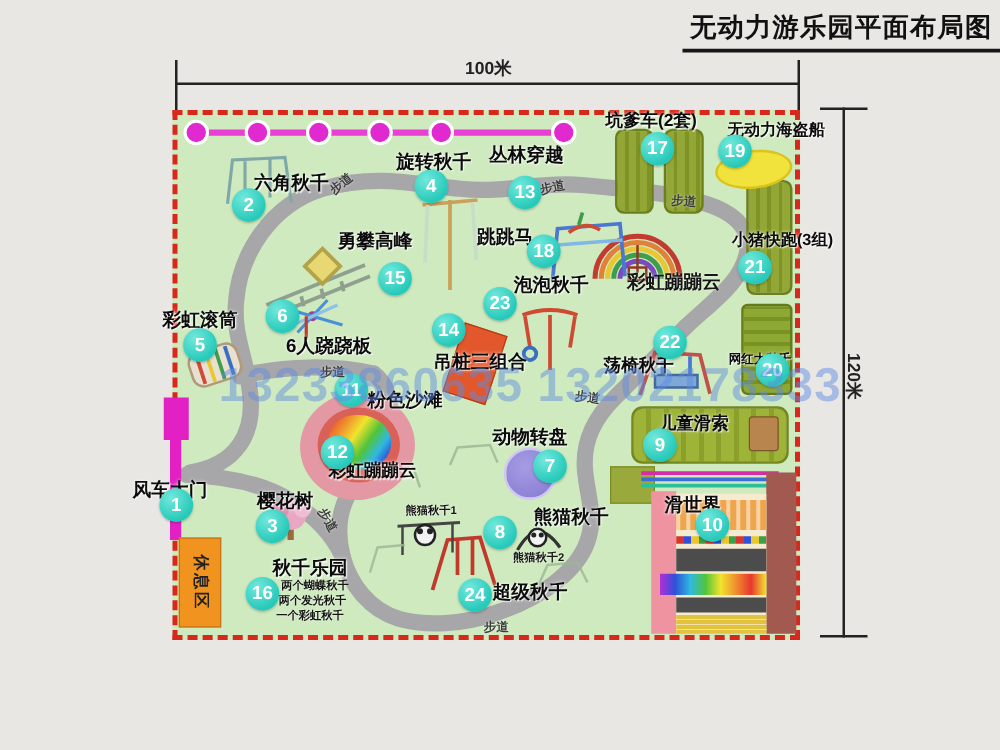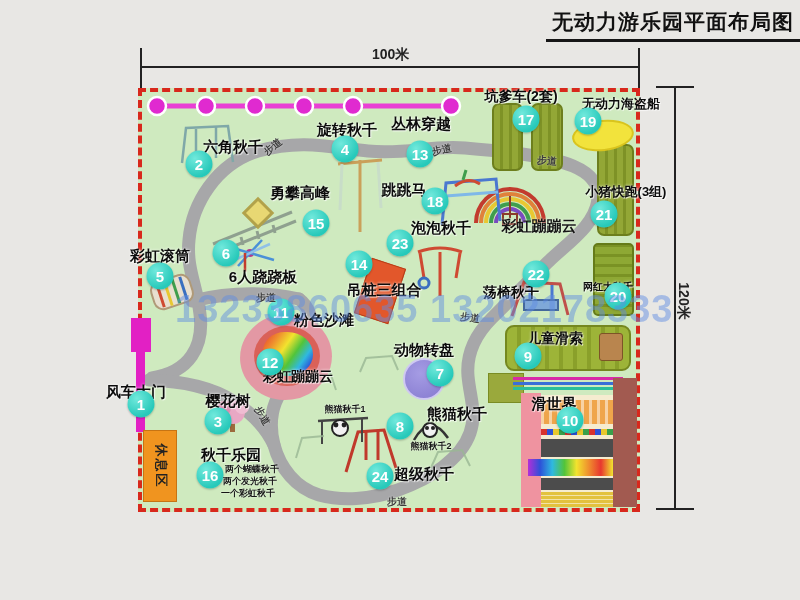--- a/index.html
+++ b/index.html
@@ -307,21 +307,21 @@
       <div class="mlabel" style="left: 324px; top: 320px; font-size: 15px;">粉色沙滩</div>
       <div class="badge" style="left: 281px; top: 312px;">11</div>
       <div class="mlabel" style="left: 298px; top: 377px; font-size: 14px;">彩虹蹦蹦云</div>
       <div class="badge" style="left: 270px; top: 362px;">12</div>
       <div class="mlabel" style="left: 421px; top: 124px; font-size: 15px;">丛林穿越</div>
       <div class="badge" style="left: 420px; top: 106px; margin-top: 48px;">13</div>
       <div class="mlabel" style="left: 384px; top: 290px; font-size: 15px;">吊桩三组合</div>
       <div class="badge" style="left: 359px; top: 264px;">14</div>
       <div class="mlabel" style="left: 300px; top: 193px; font-size: 15px;">勇攀高峰</div>
       <div class="badge" style="left: 316px; top: 223px;">15</div>
-      <div class="mlabel" style="left: 231px; top: 455px; font-size: 15px;">秋千乐园</div>
+      <div class="mlabel" style="left: 248px; top: 455px; font-size: 15px;">秋千乐园</div>
       <div class="badge" style="left: 210px; top: 475px;">16</div>
       <div class="mlabel" style="left: 521px; top: 97px; font-size: 14px;">坑爹车(2套)</div>
       <div class="badge" style="left: 526px; top: 119px;">17</div>
       <div class="mlabel" style="left: 404px; top: 190px; font-size: 15px;">跳跳马</div>
       <div class="badge" style="left: 435px; top: 201px;">18</div>
       <div class="mlabel" style="left: 621px; top: 104px; font-size: 13px;">无动力海盗船</div>
       <div class="badge" style="left: 588px; top: 121px;">19</div>
       <div class="mlabel" style="left: 608px; top: 275px; font-size: 10px; margin-top: 12px;">网红大秋千</div>
       <div class="badge" style="left: 618px; top: 296px;">20</div>
       <div class="mlabel" style="left: 626px; top: 192px; font-size: 13px;">小猪快跑(3组)</div>

